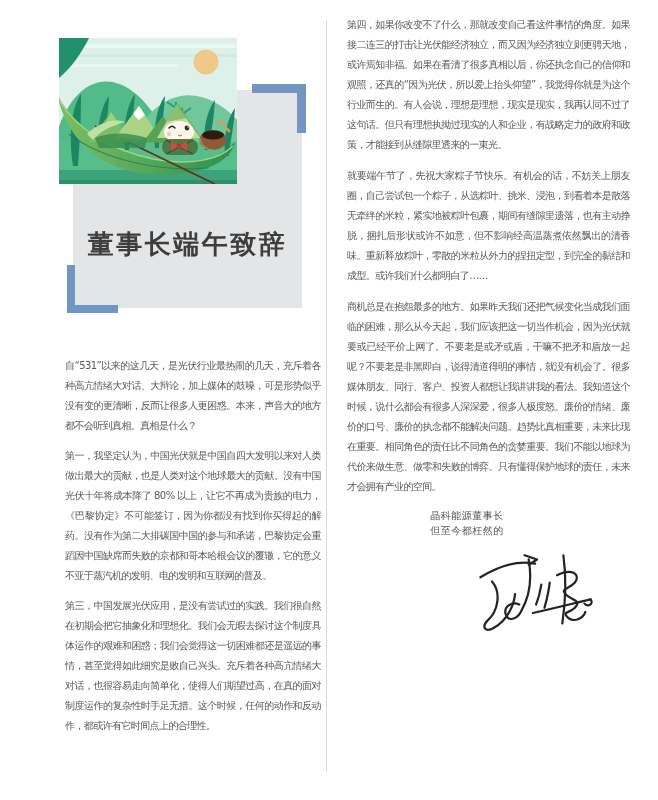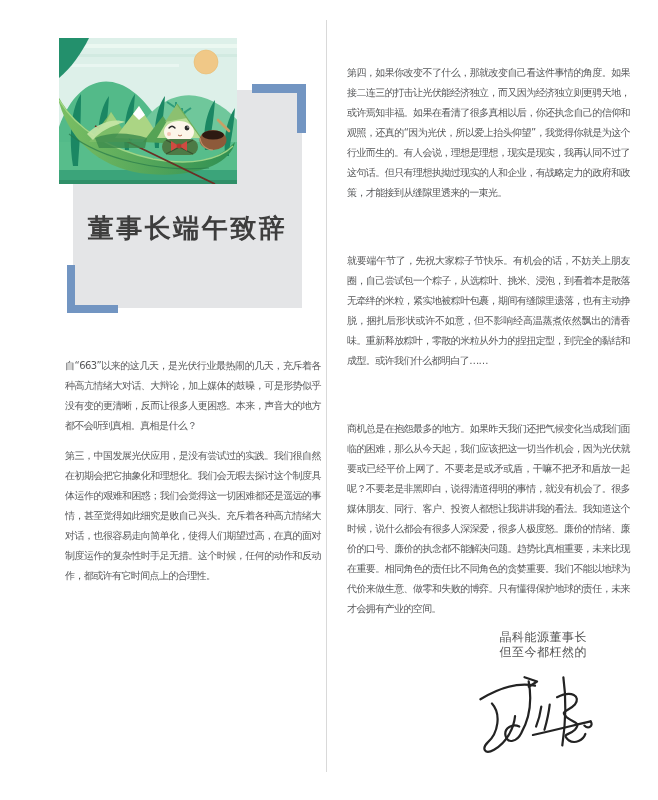--- a/index.html
+++ b/index.html
@@ -10,32 +10,32 @@
   
   .divider{position:absolute;left:326px;top:20px;width:1px;height:752px;background:#d9d9d9;}
 
   
   .gray-box{position:absolute;left:73px;top:90px;width:229px;height:218px;background:#e4e5e7;}
   .bracket-tr{position:absolute;left:252px;top:84px;width:54px;height:49px;box-sizing:border-box;
               border-top:9px solid #7295c2;border-right:9px solid #7295c2;}
   .bracket-bl{position:absolute;left:67px;top:265px;width:51px;height:48px;box-sizing:border-box;
               border-left:8px solid #7295c2;border-bottom:8px solid #7295c2;}
   .illustration{position:absolute;left:59px;top:38px;width:178px;height:146px;display:block;}
-  .hero-title{position:absolute;left:73px;top:196px;width:229px;text-align:center;
+  .hero-title{position:absolute;left:73px;top:212px;width:229px;text-align:center;
               font-size:26px;line-height:30px;font-weight:700;color:#3d3d3d;letter-spacing:2.5px;}
 
   
   .col-left{position:absolute;left:65px;top:356px;width:256px;}
   .col-right{position:absolute;left:347px;top:15px;width:283px;}
   .body-par{margin:0 0 10px 0;font-size:10px;line-height:20px;letter-spacing:-0.6px;
             color:#57585a;text-align:justify;word-break:break-all;}
-  .col-right .body-par{margin-bottom:11px;margin-top:48px;}
+  .col-right .body-par{margin-bottom:11px;}
 
   
-  .byline{margin:9px 43px 0 0;text-align:right;font-size:12px;line-height:15px;
+  .byline{margin:9px 43px 0 0;text-align:center;font-size:10px;line-height:15px;
           color:#525252;letter-spacing:0.5px;}
   .signature-svg{display:block;margin:12px 36px 0 auto;width:118px;height:84px;}
 </style>
 </head>
 <body>
 
 <div class="page">
 
   <div class="divider"></div>
 
@@ -122,21 +122,22 @@
         <ellipse cx="154" cy="102" rx="13.5" ry="10" fill="#8d5a3a"></ellipse>
         <ellipse cx="154" cy="97" rx="11" ry="4.6" fill="#2d1a11"></ellipse>
         <path d="M141,100 C142,108 148,112 154,112" stroke="#c79a6f" stroke-width="1.2" fill="none" opacity="0.8"></path>
       </g>
     </g>
   </svg>
 
   <h1 class="hero-title">董事长端午致辞</h1>
 
   <div class="col-left">
-    <p class="body-par">自“663”以来的这几天，是光伏行业最热闹的几天，充斥着各种高亢情绪大对话、大辩论，加上媒体的鼓噪，可是形势似乎没有变的更清晰，反而让很多人更困惑。本来，声音大的地方都不会听到真相。真相是什么？</p>
+    <p class="body-par">自“531”以来的这几天，是光伏行业最热闹的几天，充斥着各种高亢情绪大对话、大辩论，加上媒体的鼓噪，可是形势似乎没有变的更清晰，反而让很多人更困惑。本来，声音大的地方都不会听到真相。真相是什么？</p>
+    <p class="body-par">第一，我坚定认为，中国光伏就是中国自四大发明以来对人类做出最大的贡献，也是人类对这个地球最大的贡献。没有中国光伏十年将成本降了 80% 以上，让它不再成为贵族的电力，《巴黎协定》不可能签订，因为你都没有找到你买得起的解药。没有作为第二大排碳国中国的参与和承诺，巴黎协定会重蹈因中国缺席而失败的京都和哥本哈根会议的覆辙，它的意义不亚于蒸汽机的发明、电的发明和互联网的普及。</p>
     <p class="body-par">第三，中国发展光伏应用，是没有尝试过的实践。我们很自然在初期会把它抽象化和理想化。我们会无暇去探讨这个制度具体运作的艰难和困惑；我们会觉得这一切困难都还是遥远的事情，甚至觉得如此细究是败自己兴头。充斥着各种高亢情绪大对话，也很容易走向简单化，使得人们期望过高，在真的面对制度运作的复杂性时手足无措。这个时候，任何的动作和反动作，都或许有它时间点上的合理性。</p>
   </div>
 
   <div class="col-right">
     <p class="body-par">第四，如果你改变不了什么，那就改变自己看这件事情的角度。如果接二连三的打击让光伏能经济独立，而又因为经济独立则更骋天地，或许焉知非福。如果在看清了很多真相以后，你还执念自己的信仰和观照，还真的“因为光伏，所以爱上抬头仰望”，我觉得你就是为这个行业而生的。有人会说，理想是理想，现实是现实，我再认同不过了这句话。但只有理想执拗过现实的人和企业，有战略定力的政府和政策，才能接到从缝隙里透来的一束光。</p>
     <p class="body-par">就要端午节了，先祝大家粽子节快乐。有机会的话，不妨关上朋友圈，自己尝试包一个粽子，从选粽叶、挑米、浸泡，到看着本是散落无牵绊的米粒，紧实地被粽叶包裹，期间有缝隙里遗落，也有主动挣脱，捆扎后形状或许不如意，但不影响经高温蒸煮依然飘出的清香味。重新释放粽叶，零散的米粒从外力的捏扭定型，到完全的黏结和成型。或许我们什么都明白了……</p>
     <p class="body-par">商机总是在抱怨最多的地方。如果昨天我们还把气候变化当成我们面临的困难，那么从今天起，我们应该把这一切当作机会，因为光伏就要或已经平价上网了。不要老是或矛或盾，干嘛不把矛和盾放一起呢？不要老是非黑即白，说得清道得明的事情，就没有机会了。很多媒体朋友、同行、客户、投资人都想让我讲讲我的看法。我知道这个时候，说什么都会有很多人深深爱，很多人极度怒。廉价的情绪、廉价的口号、廉价的执念都不能解决问题。趋势比真相重要，未来比现在重要。相同角色的责任比不同角色的贪婪重要。我们不能以地球为代价来做生意、做零和失败的博弈。只有懂得保护地球的责任，未来才会拥有产业的空间。</p>
 
     <div class="byline">
       <div>晶科能源董事长</div>

